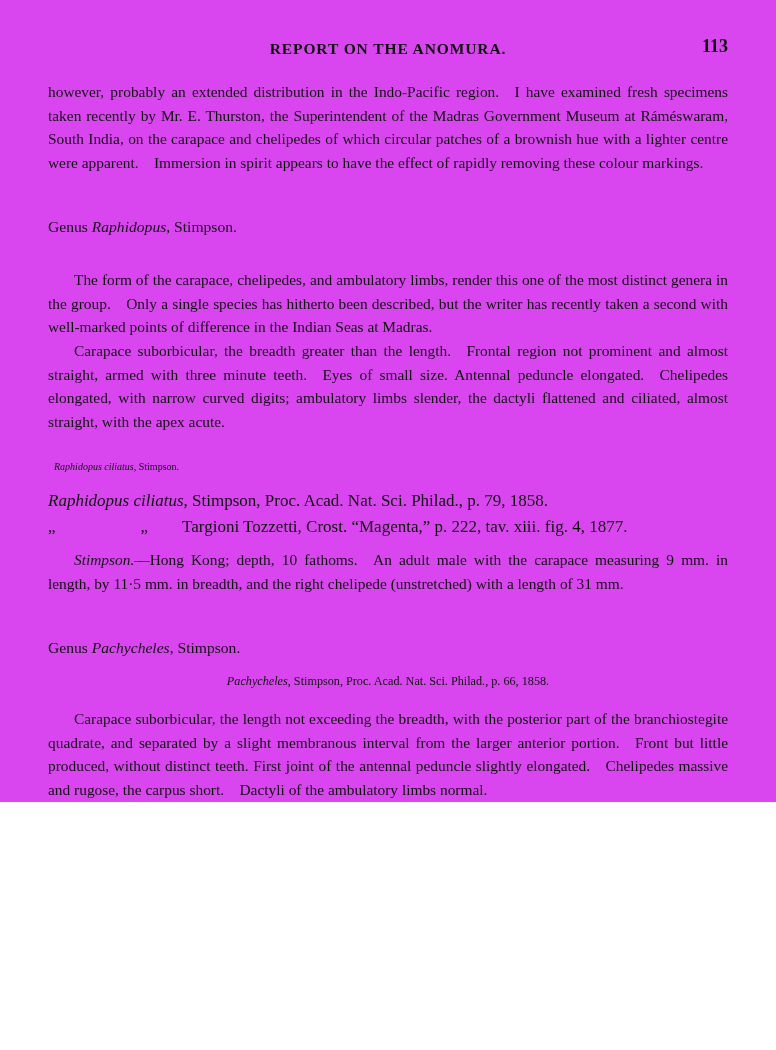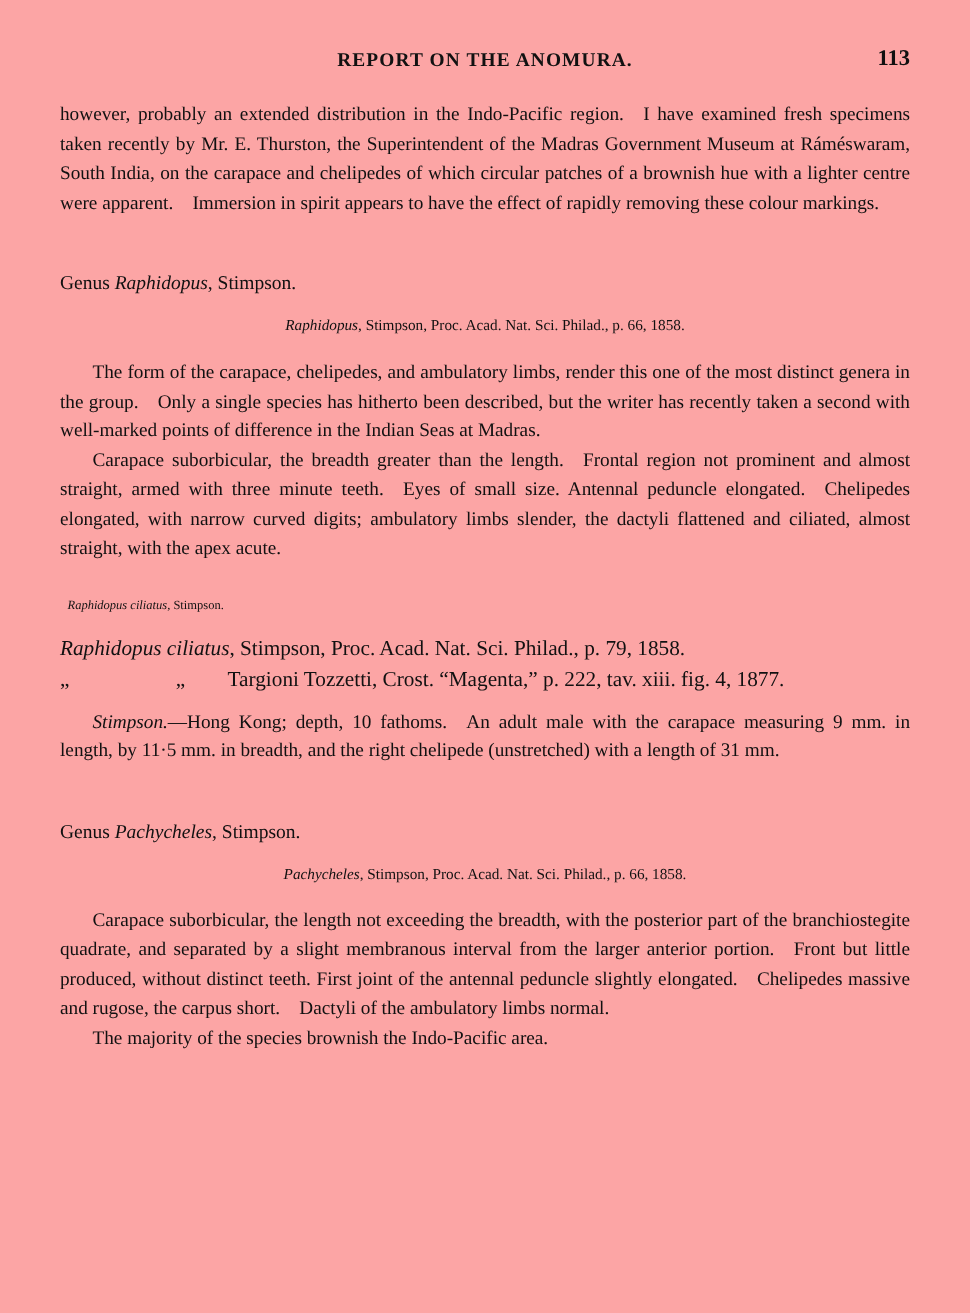--- a/index.html
+++ b/index.html
@@ -3,22 +3,22 @@
 <meta charset="utf-8">
 <style>
   html, body {
     margin: 0;
     padding: 0;
     background: #ffffff;
   }
   .page {
     position: relative;
     width: 776px;
-    height: 1050px;
-    background: #fca5a5;
+    height: 802px;
+    background: #d946ef;
     font-family: "Liberation Serif", serif;
     color: #111111;
     overflow: hidden;
   }
   .content {
     position: absolute;
     left: 48px;
     top: 36px;
     width: 680px;
   }
@@ -106,21 +106,20 @@
     </div>
 
     <p class="noindent">however, probably an extended distribution in the Indo-Pacific region. I have examined fresh specimens taken recently by Mr. E. Thurston, the Superintendent of the Madras Government Museum at Ráméswaram, South India, on the carapace and chelipedes of which circular patches of a brownish hue with a lighter centre were apparent. Immersion in spirit appears to have the effect of rapidly removing these colour markings.</p>
 
     <div class="gap-lg"></div>
 
     <div class="genus-head"><span>Genus </span><i>Raphidopus</i><span>, Stimpson.</span></div>
 
     <div class="gap-sm"></div>
 
-    <div class="ref-line"><i>Raphidopus</i><span>, Stimpson, Proc. Acad. Nat. Sci. Philad., p. 66, 1858.</span></div>
 
     <div class="gap-sm"></div>
 
     <p class="indent">The form of the carapace, chelipedes, and ambulatory limbs, render this one of the most distinct genera in the group. Only a single species has hitherto been described, but the writer has recently taken a second with well-marked points of difference in the Indian Seas at Madras.</p>
     <p class="indent">Carapace suborbicular, the breadth greater than the length. Frontal region not prominent and almost straight, armed with three minute teeth. Eyes of small size. Antennal peduncle elongated. Chelipedes elongated, with narrow curved digits; ambulatory limbs slender, the dactyli flattened and ciliated, almost straight, with the apex acute.</p>
 
     <div class="gap-md"></div>
 
     <div class="species-head"><i>Raphidopus ciliatus</i><span>, Stimpson.</span></div>
 

